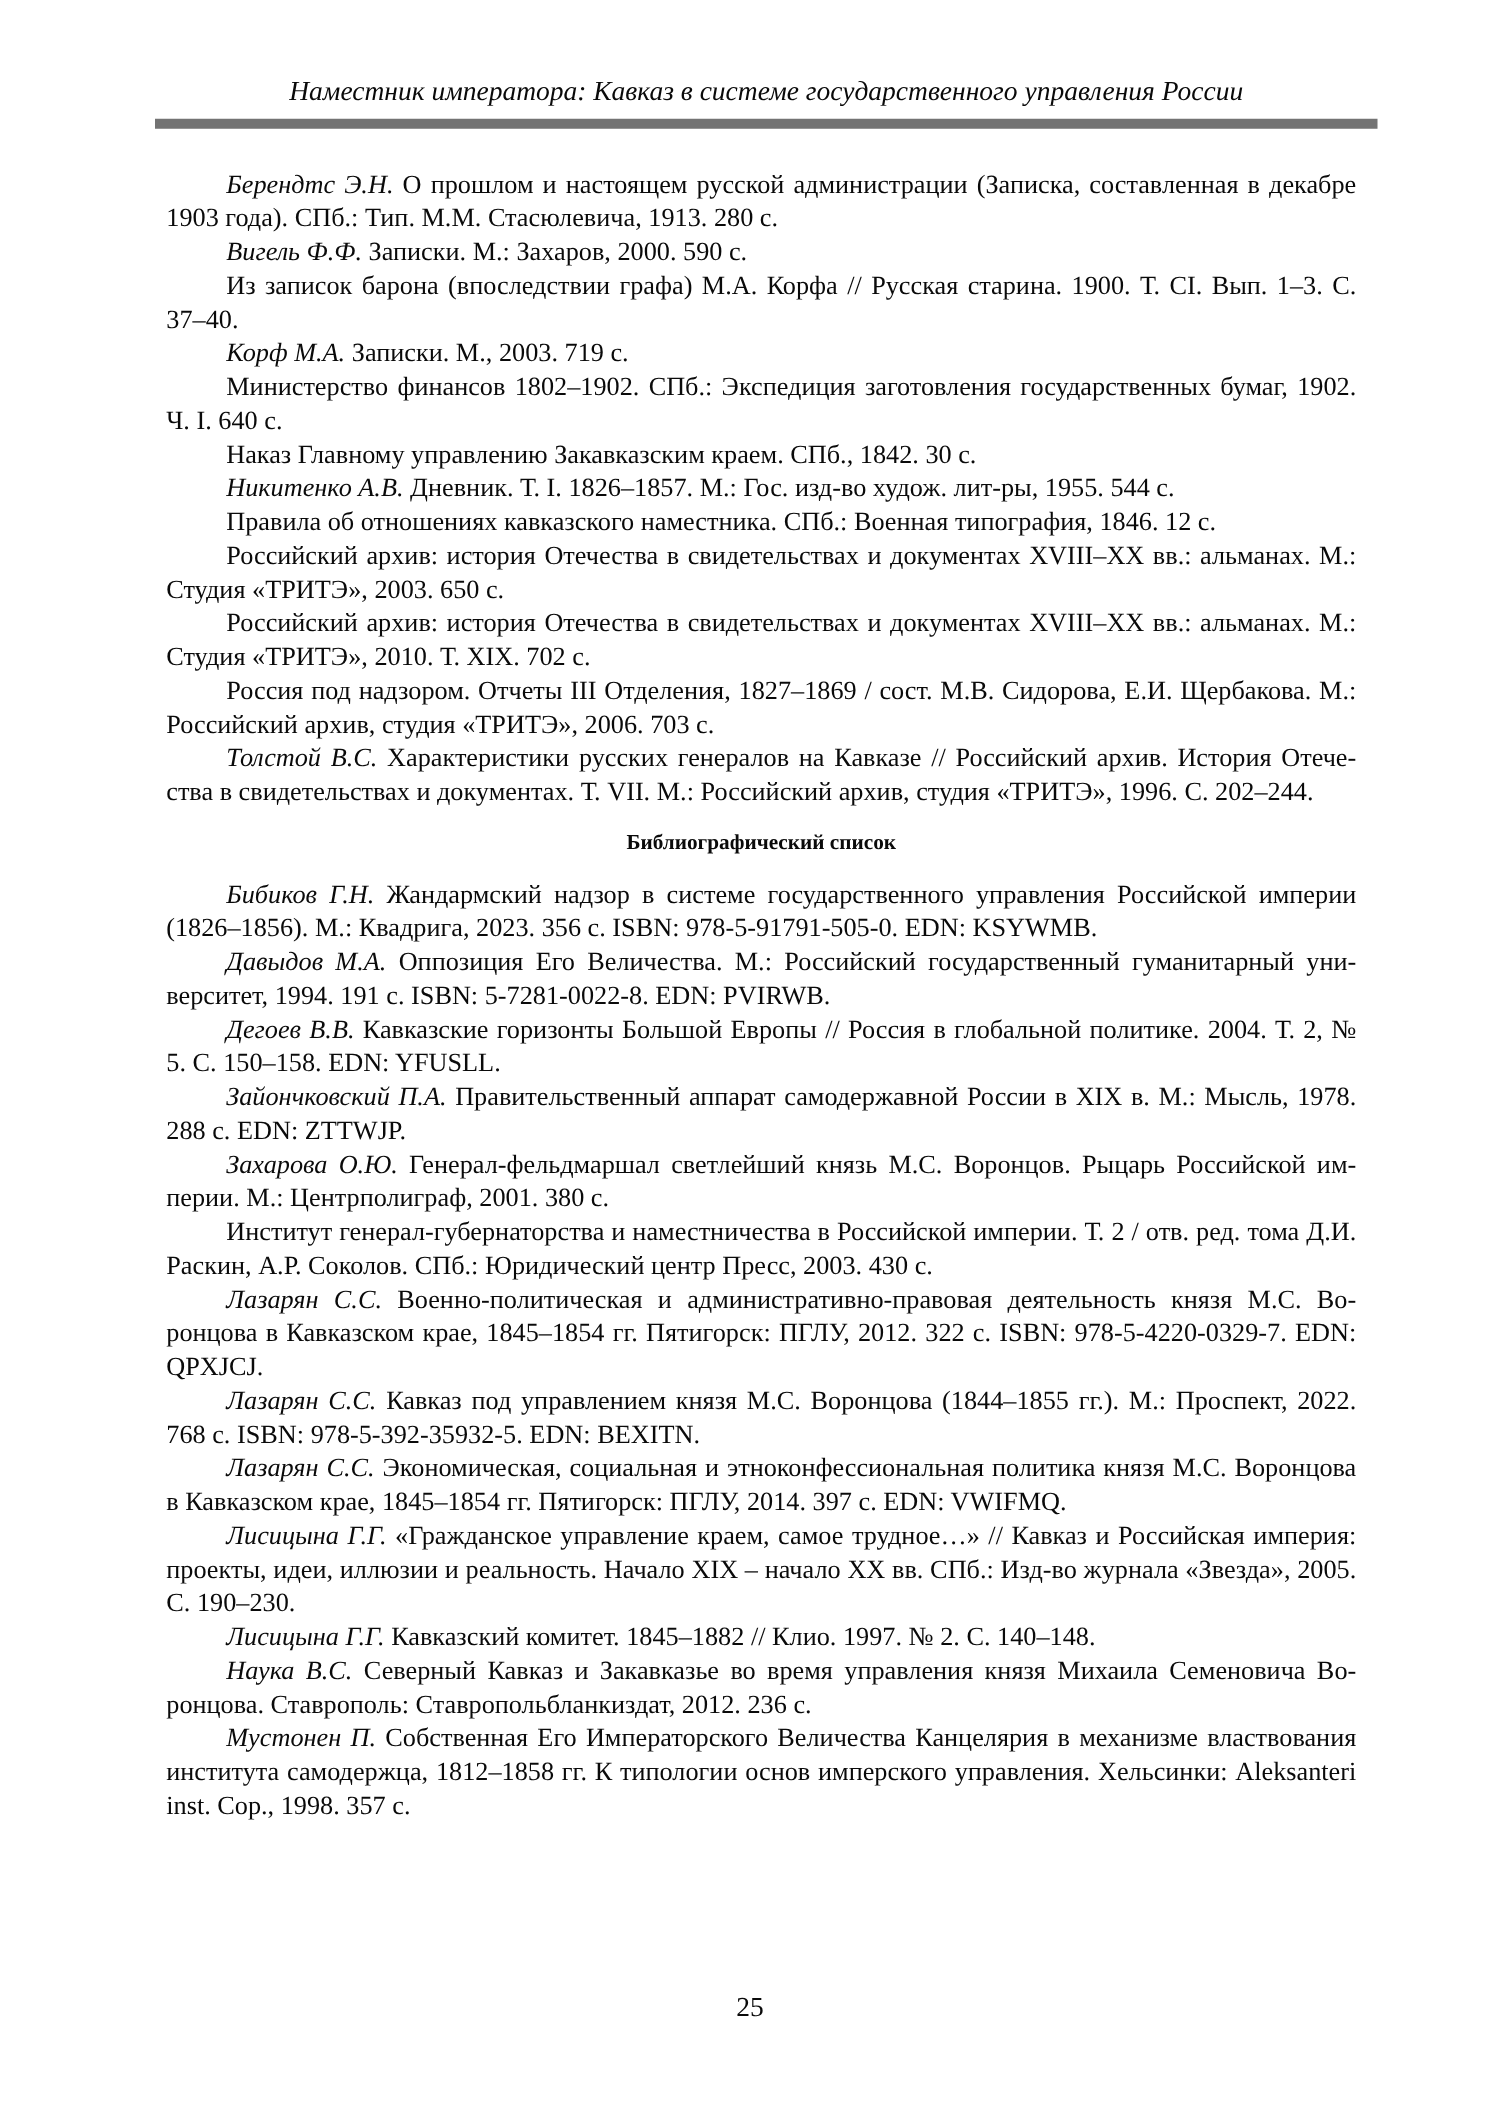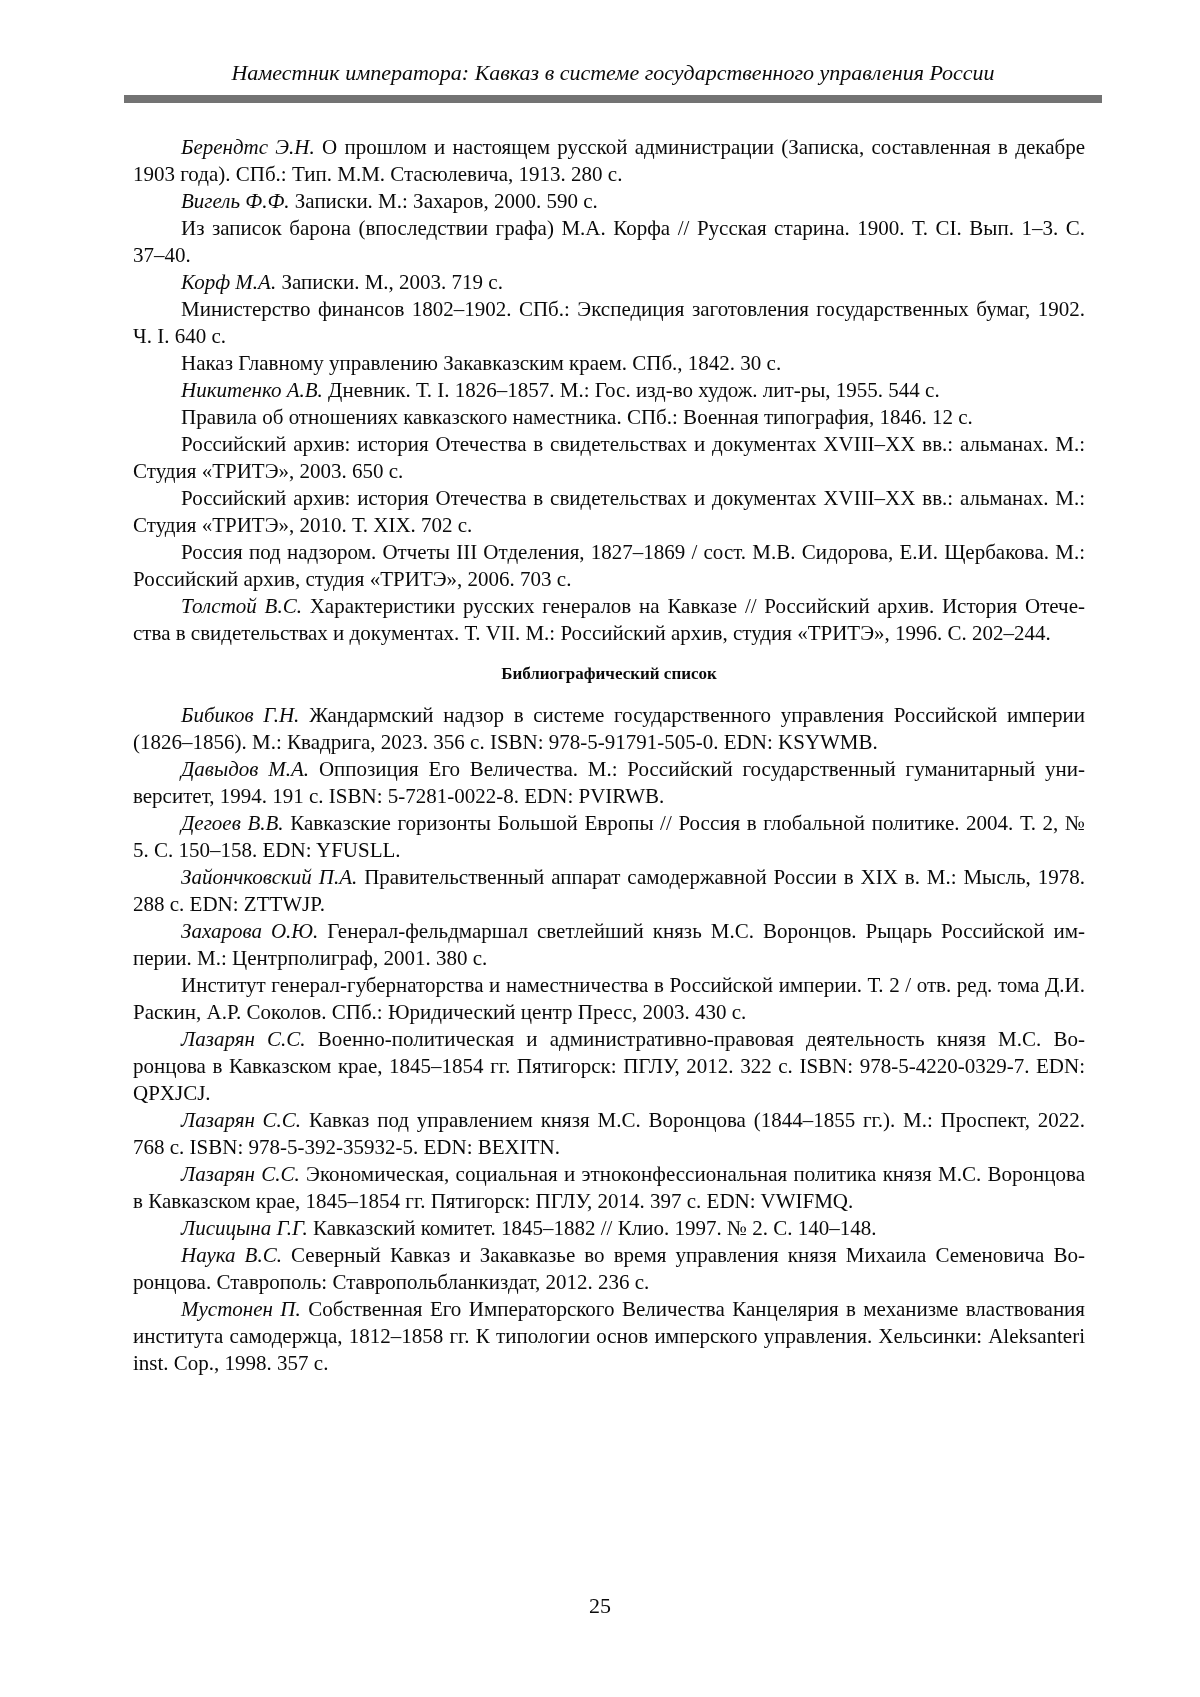--- a/index.html
+++ b/index.html
@@ -110,20 +110,22 @@
 <span>Генерал-фельдмаршал светлейший князь М.С. Воронцов. Рыцарь Российской им­перии. М.: Центрполиграф, 2001. 380 с.</span></p>
   <p class="entry"><i class="author"></i>
 <span>Институт генерал-губернаторства и наместничества в Российской империи. Т. 2 / отв. ред. тома Д.И. Раскин, А.Р. Соколов. СПб.: Юридический центр Пресс, 2003. 430 с.</span></p>
   <p class="entry"><i class="author">Лазарян С.С.</i>
 <span>Военно-политическая и административно-правовая деятельность князя М.С. Во­ронцова в Кавказском крае, 1845–1854 гг. Пятигорск: ПГЛУ, 2012. 322 с. ISBN: 978-5-4220-0329-7. EDN: QPXJCJ.</span></p>
   <p class="entry"><i class="author">Лазарян С.С.</i>
 <span>Кавказ под управлением князя М.С. Воронцова (1844–1855 гг.). М.: Проспект, 2022. 768 с. ISBN: 978-5-392-35932-5. EDN: BEXITN.</span></p>
   <p class="entry"><i class="author">Лазарян С.С.</i>
 <span>Экономическая, социальная и этноконфессиональная политика князя М.С. Ворон­цова в Кавказском крае, 1845–1854 гг. Пятигорск: ПГЛУ, 2014. 397 с. EDN: VWIFMQ.</span></p>
   <p class="entry"><i class="author">Лисицына Г.Г.</i>
+<span>«Гражданское управление краем, самое трудное…» // Кавказ и Российская импе­рия: проекты, идеи, иллюзии и реальность. Начало XIX – начало XX вв. СПб.: Изд-во журнала «Звезда», 2005. С. 190–230.</span></p>
+  <p class="entry"><i class="author">Лисицына Г.Г.</i>
 <span>Кавказский комитет. 1845–1882 // Клио. 1997. № 2. С. 140–148.</span></p>
   <p class="entry"><i class="author">Наука В.С.</i>
 <span>Северный Кавказ и Закавказье во время управления князя Михаила Семеновича Во­ронцова. Ставрополь: Ставропольбланкиздат, 2012. 236 с.</span></p>
   <p class="entry"><i class="author">Мустонен П.</i>
 <span>Собственная Его Императорского Величества Канцелярия в механизме властвова­ния института самодержца, 1812–1858 гг. К типологии основ имперского управления. Хельсинки: Aleksanteri inst. Cop., 1998. 357 с.</span></p>
 
 </div>
 
 <div class="page-number">25</div>
 

